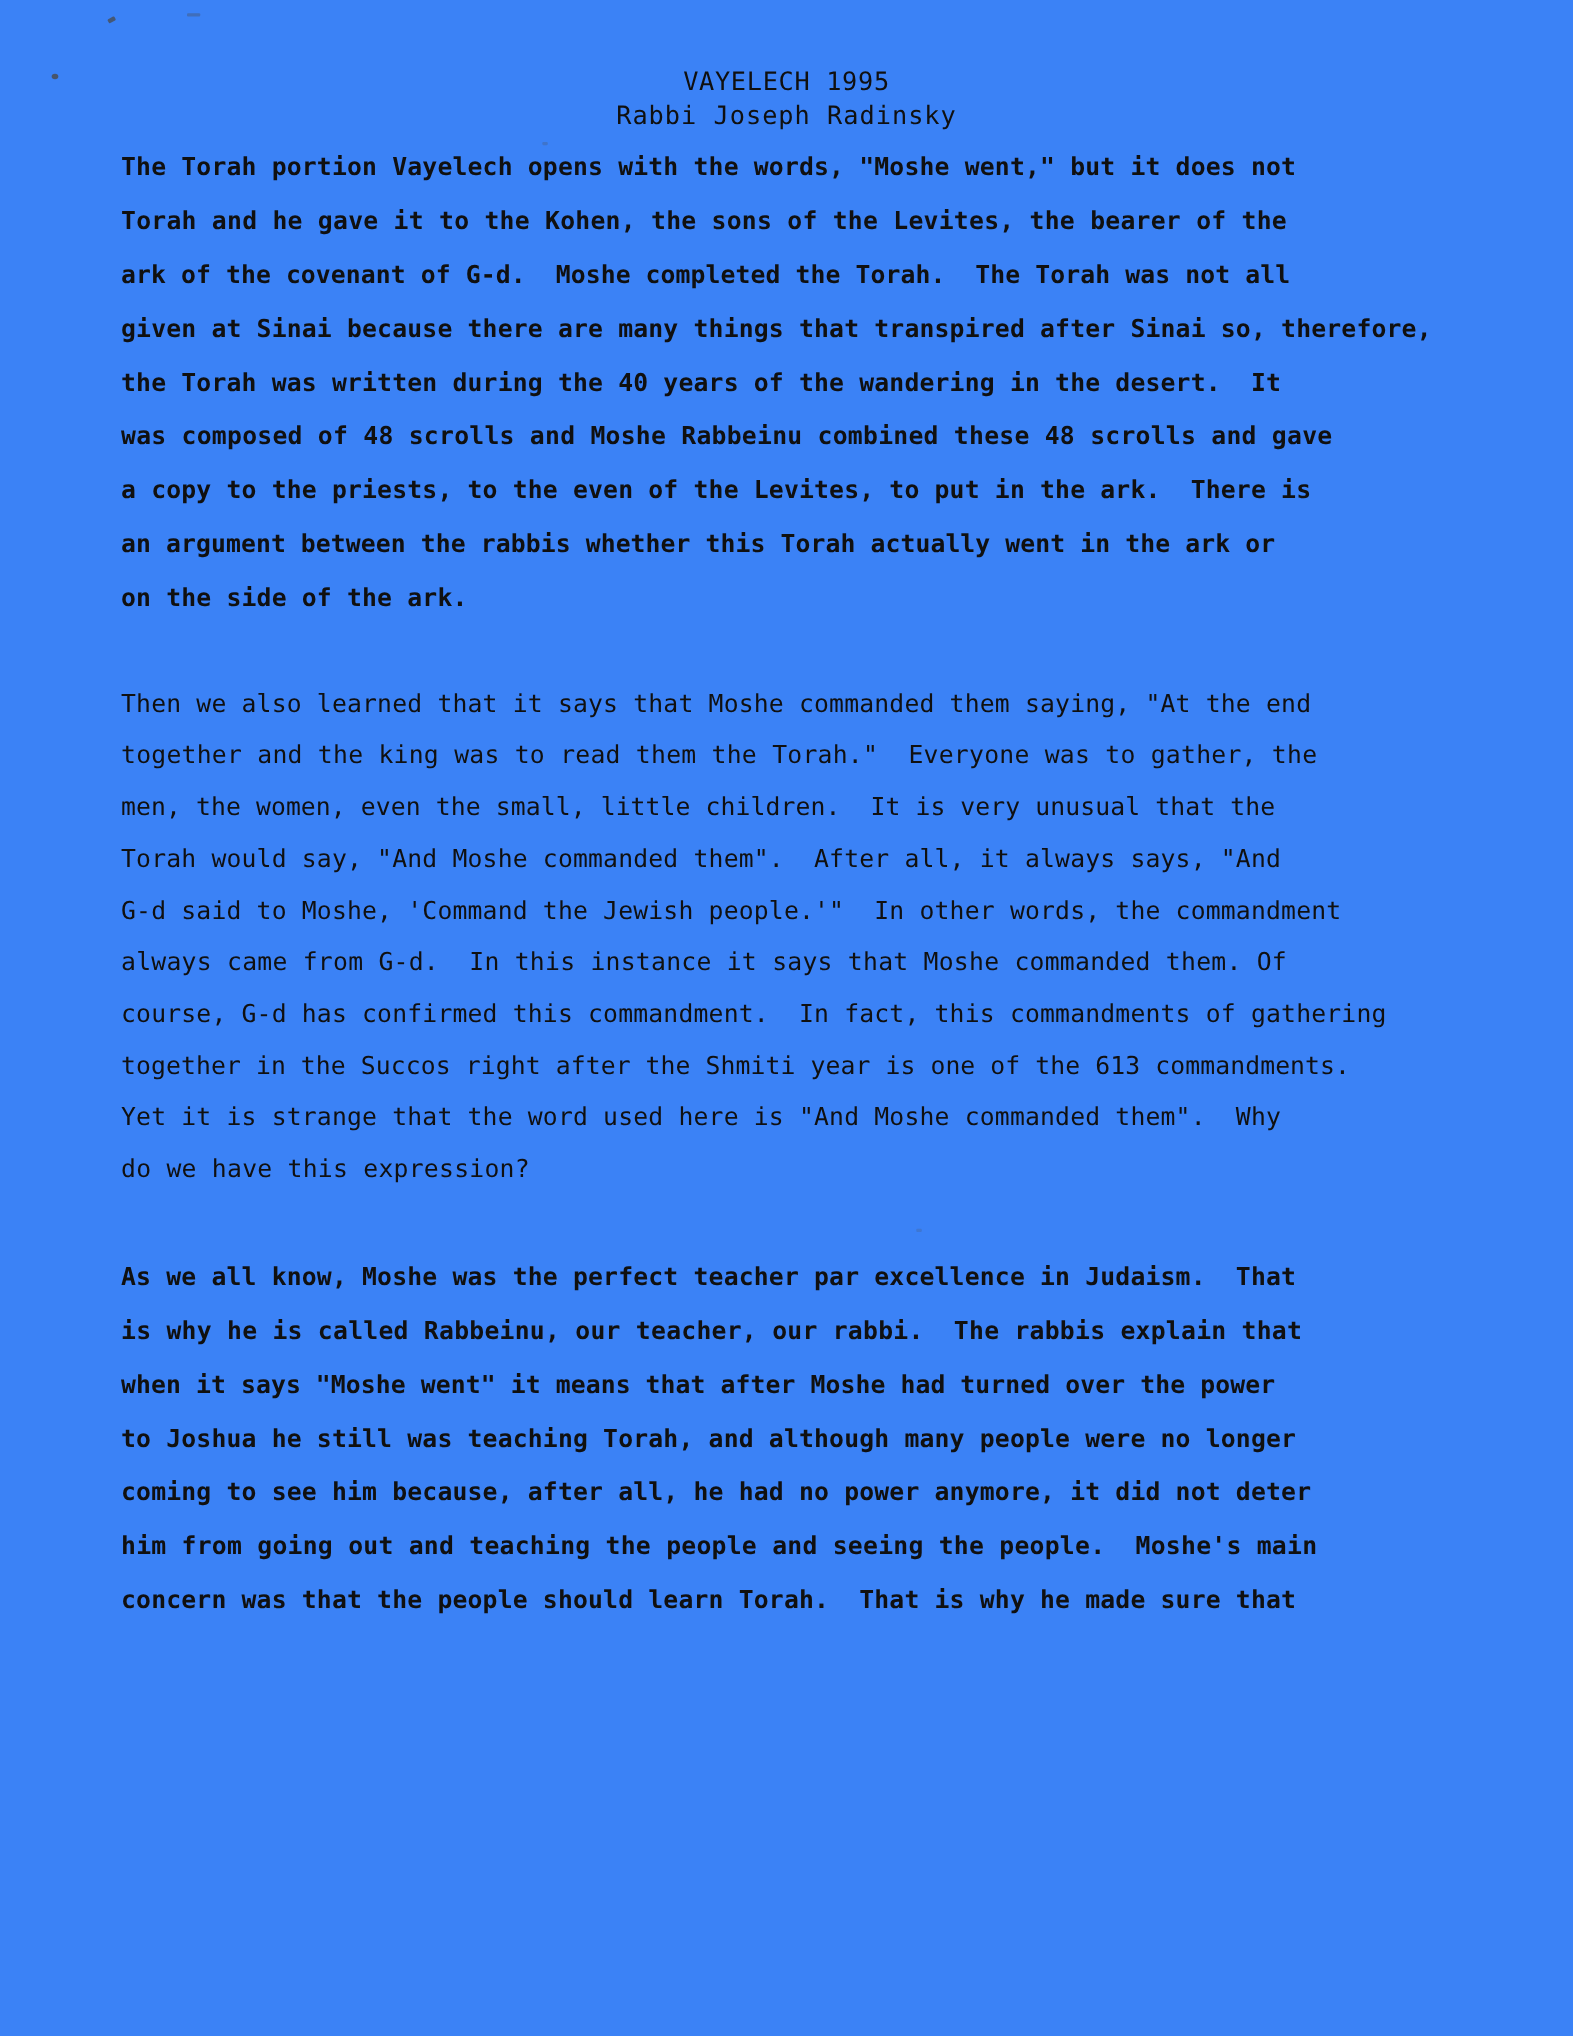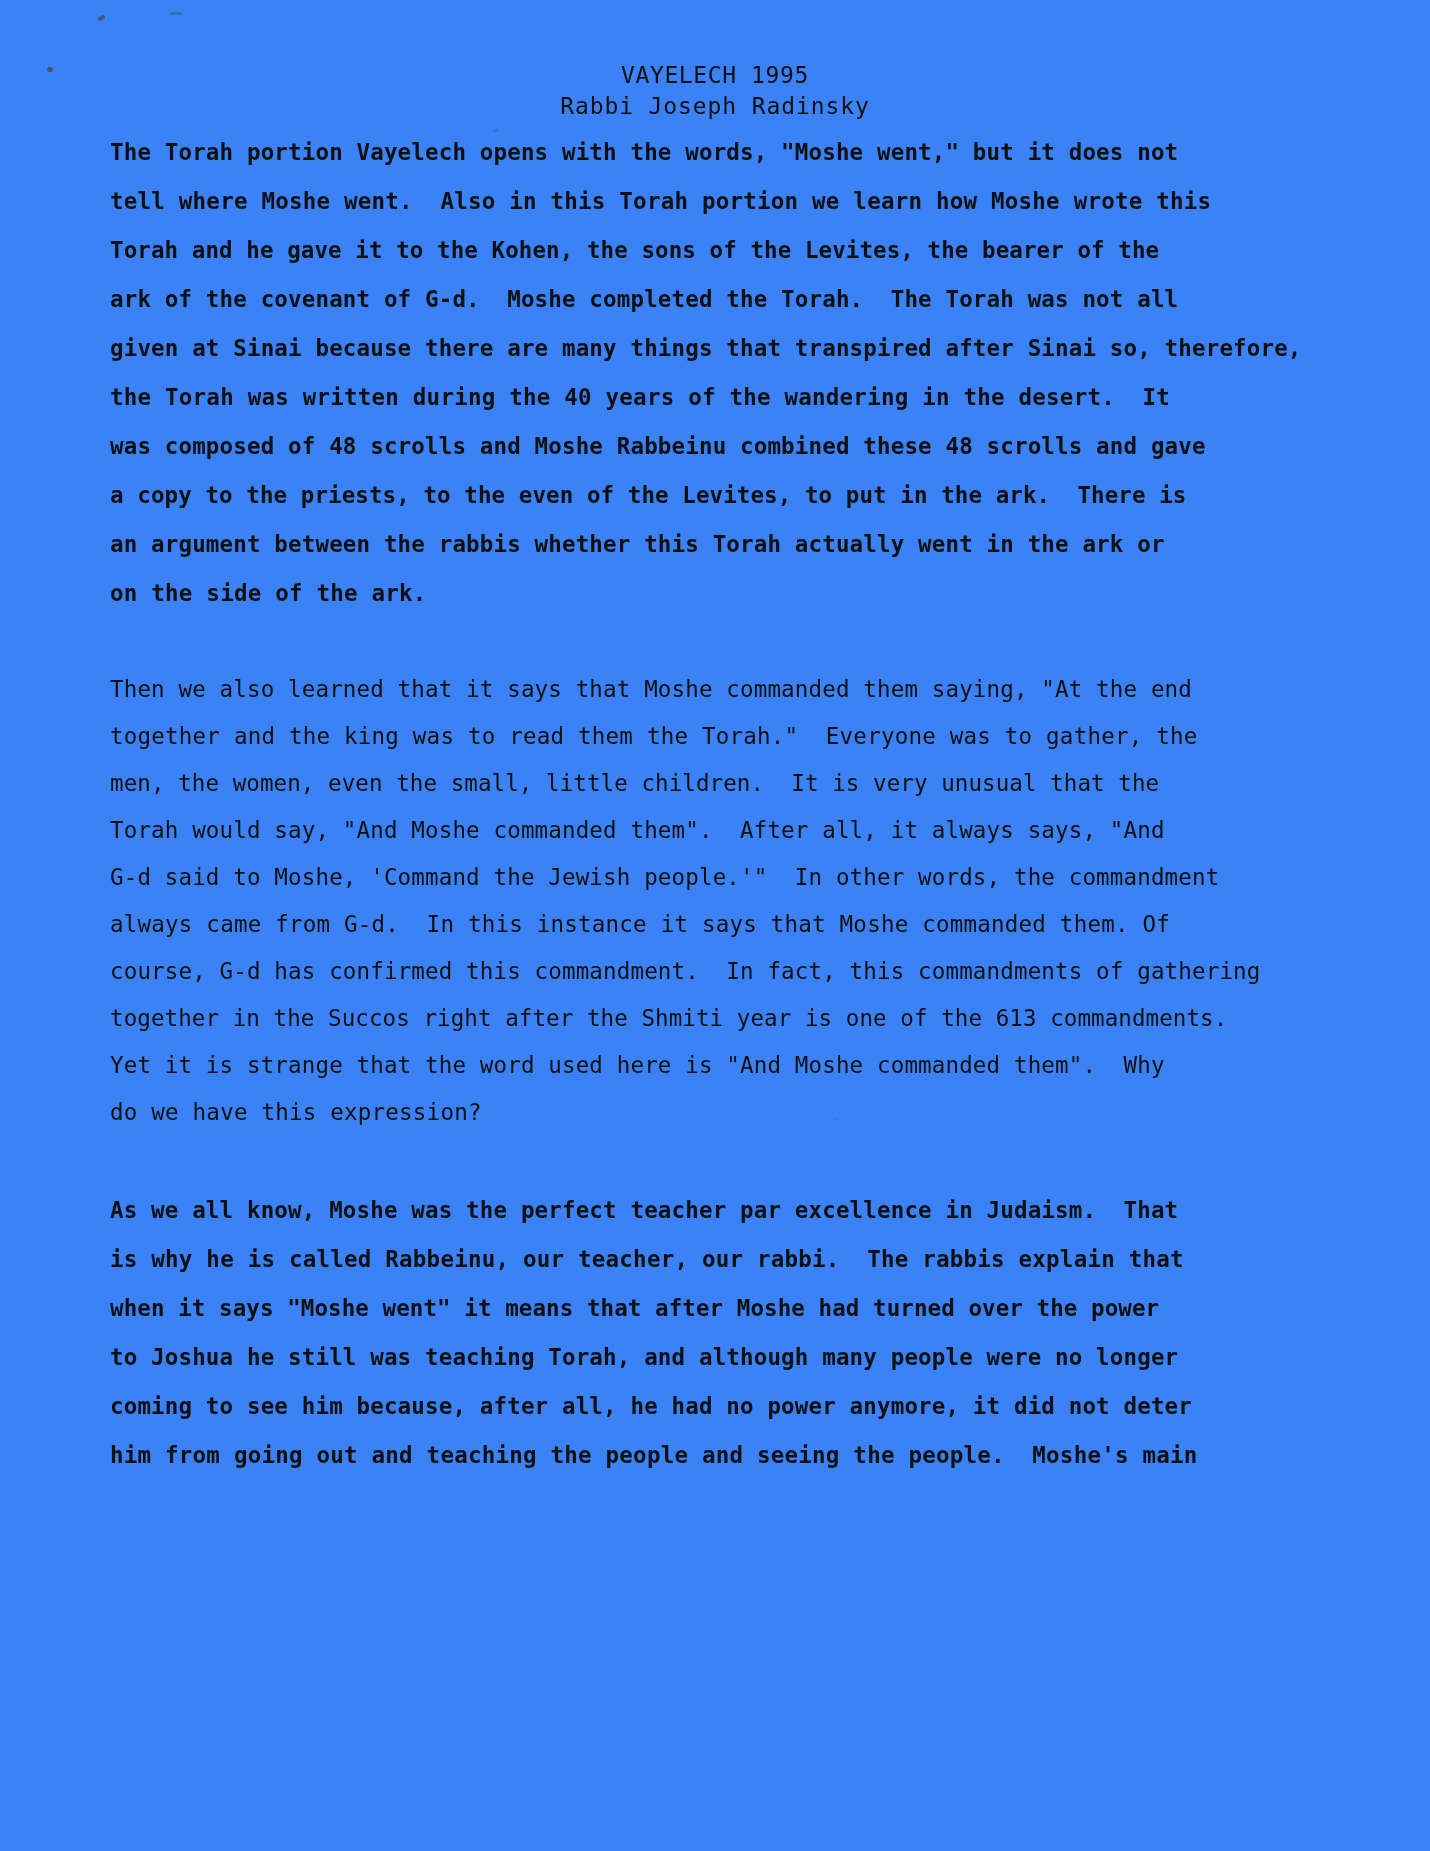--- a/index.html
+++ b/index.html
@@ -88,21 +88,20 @@
 
   <div class="title-block">
     <div class="title-line">VAYELECH 1995</div>
     <div class="title-line author">Rabbi Joseph Radinsky</div>
   </div>
 
   <div class="body">
 
     <div class="para loose p1">
       <span class="ln">The Torah portion Vayelech opens with the words, "Moshe went," but it does not</span>
-      <span class="ln">tell where Moshe went.  Also in this Torah portion we learn how Moshe wrote this</span>
       <span class="ln">Torah and he gave it to the Kohen, the sons of the Levites, the bearer of the</span>
       <span class="ln">ark of the covenant of G-d.  Moshe completed the Torah.  The Torah was not all</span>
       <span class="ln">given at Sinai because there are many things that transpired after Sinai so, therefore,</span>
       <span class="ln">the Torah was written during the 40 years of the wandering in the desert.  It</span>
       <span class="ln">was composed of 48 scrolls and Moshe Rabbeinu combined these 48 scrolls and gave</span>
       <span class="ln">a copy to the priests, to the even of the Levites, to put in the ark.  There is</span>
       <span class="ln">an argument between the rabbis whether this Torah actually went in the ark or</span>
       <span class="ln">on the side of the ark.</span>
     </div>
 
@@ -119,16 +118,17 @@
       <span class="ln">do we have this expression?</span>
     </div>
 
     <div class="para loose p3">
       <span class="ln">As we all know, Moshe was the perfect teacher par excellence in Judaism.  That</span>
       <span class="ln">is why he is called Rabbeinu, our teacher, our rabbi.  The rabbis explain that</span>
       <span class="ln">when it says "Moshe went" it means that after Moshe had turned over the power</span>
       <span class="ln">to Joshua he still was teaching Torah, and although many people were no longer</span>
       <span class="ln">coming to see him because, after all, he had no power anymore, it did not deter</span>
       <span class="ln">him from going out and teaching the people and seeing the people.  Moshe's main</span>
+      <span class="ln">concern was that the people should learn Torah.  That is why he made sure that</span>
     </div>
 
   </div>
 </div>
 
 </body></html>

